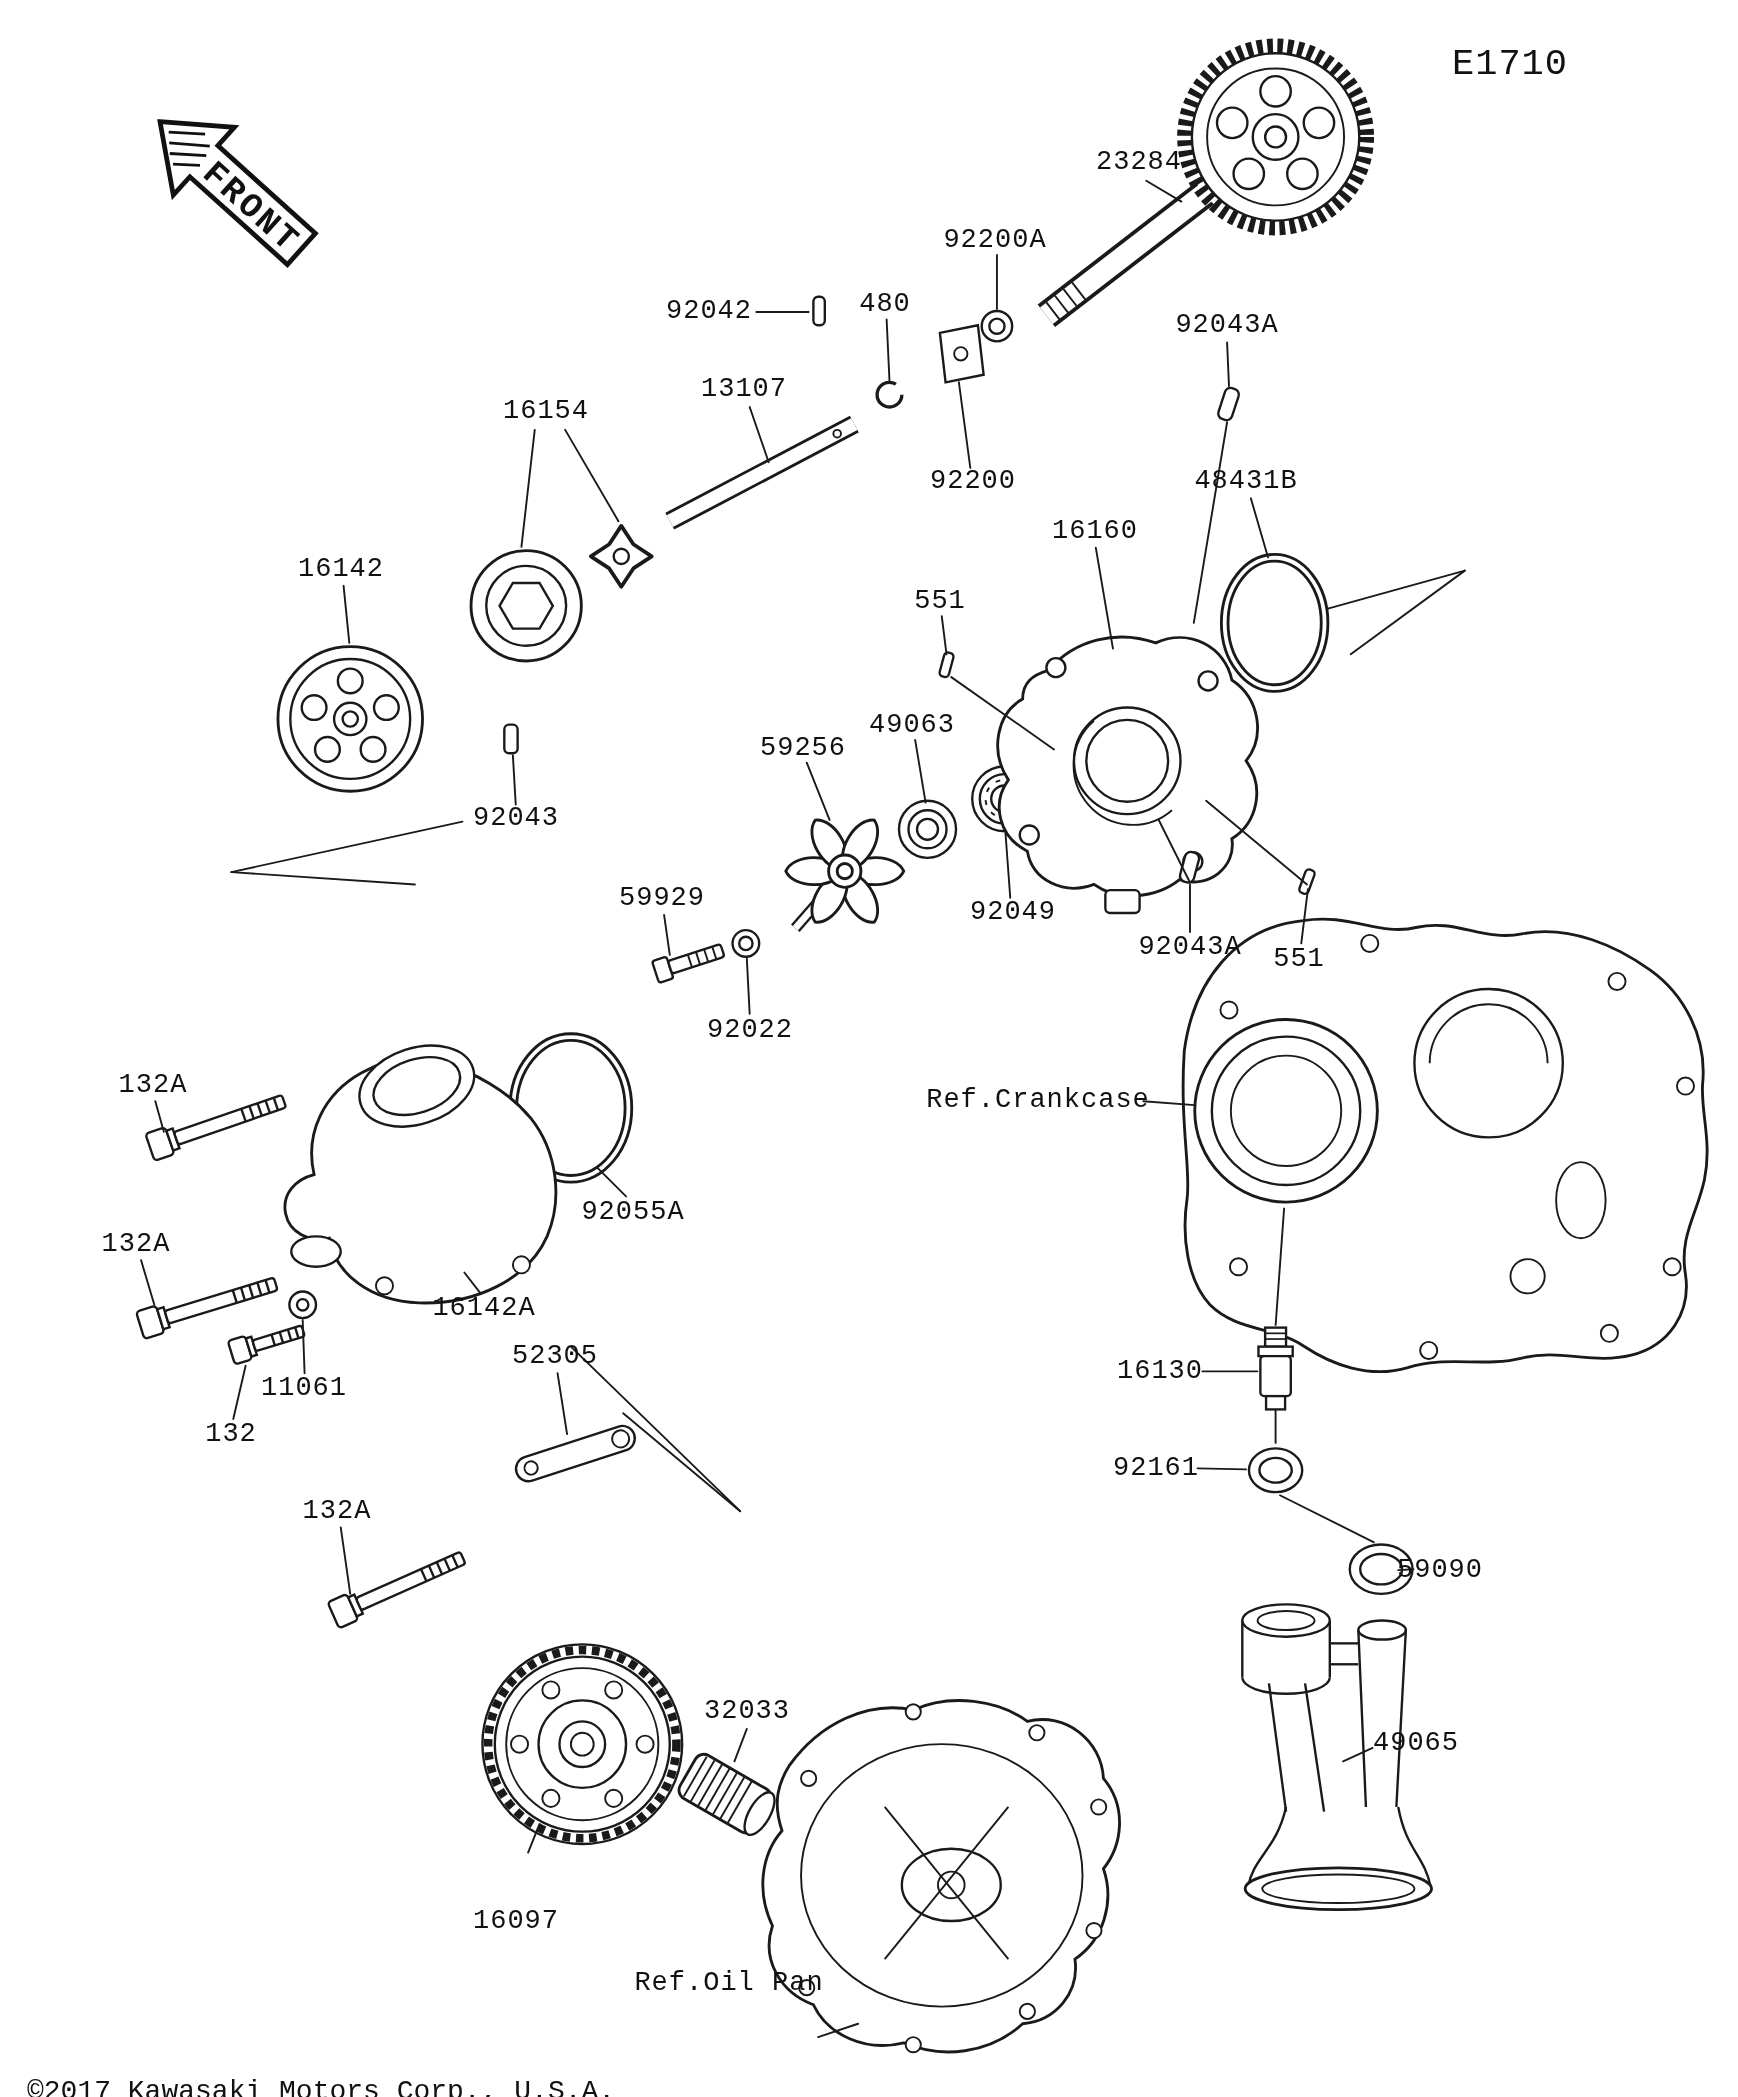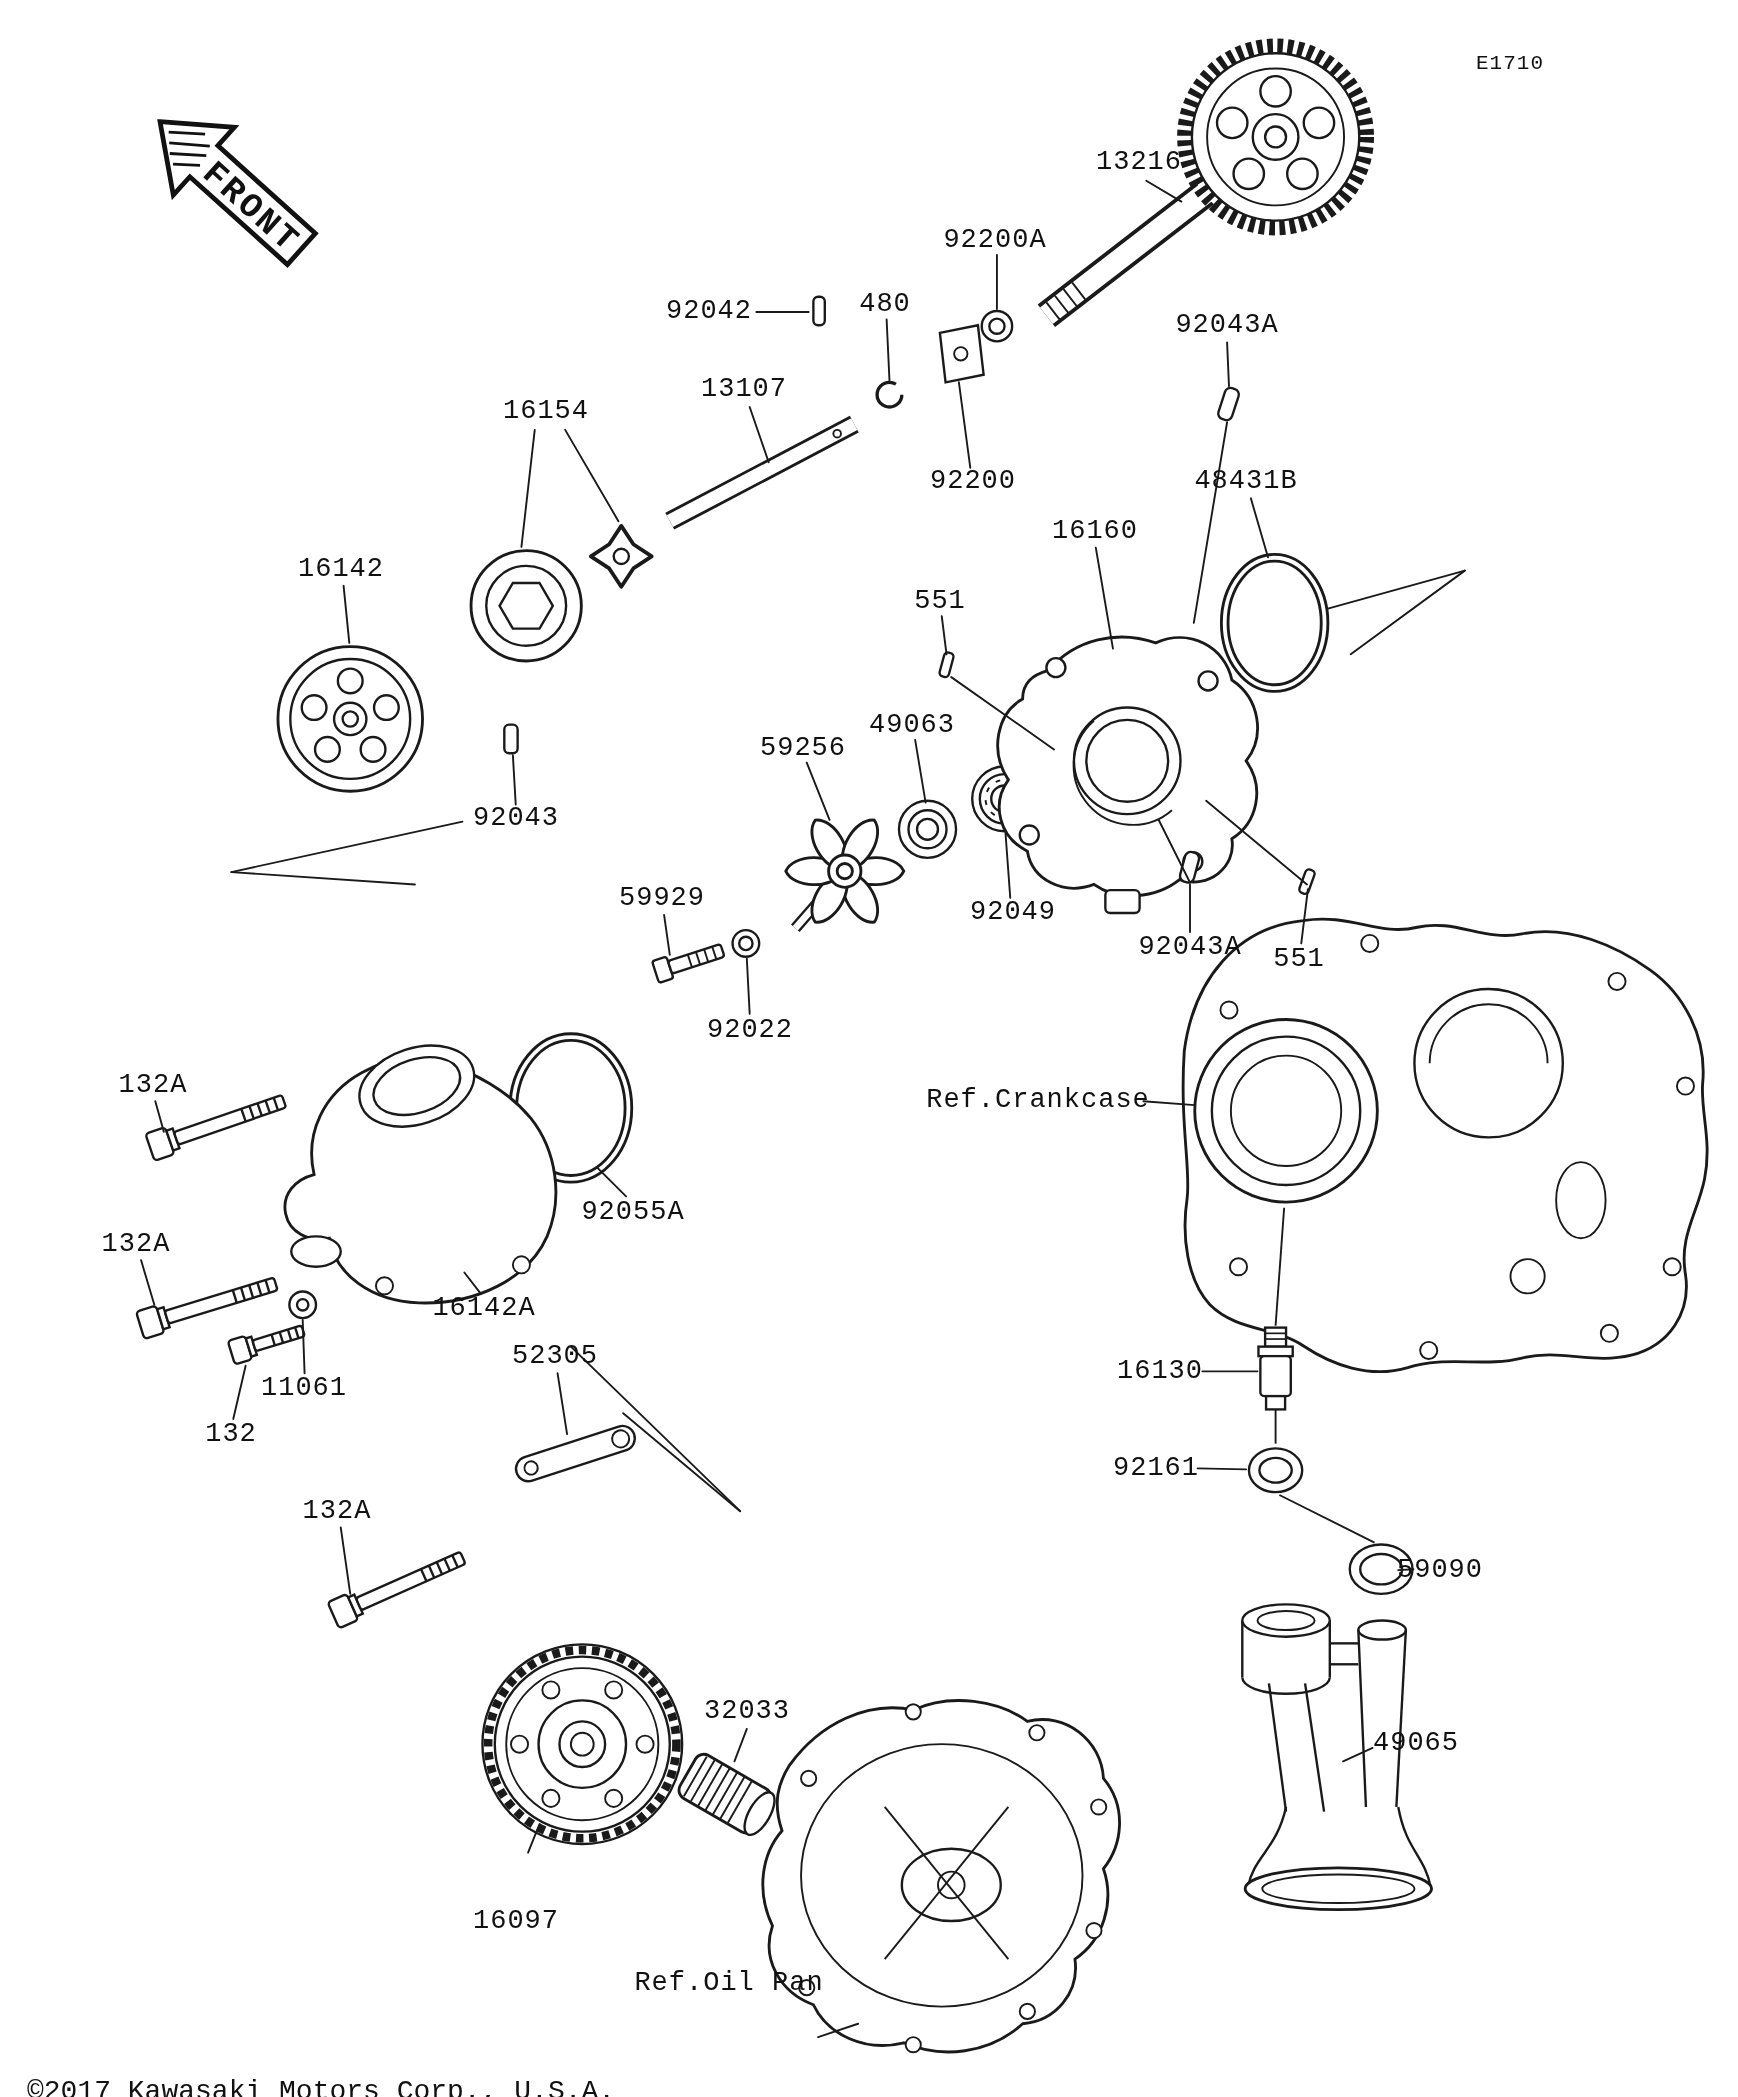--- a/index.html
+++ b/index.html
@@ -2,21 +2,21 @@
 <html style="font-size:15px"><head>
 <meta charset="utf-8">
 <style>
   html,body{margin:0;padding:0;background:#fff;}
   .page{position:relative;width:1739px;height:2097px;background:#ffffff;overflow:hidden;
         font-family:"Liberation Mono","DejaVu Sans Mono",monospace;}
   svg{position:absolute;left:0;top:0;}
   .lbl{position:absolute;transform:translate(-50%,-50%);
        font:27px/1.1 "Liberation Mono","DejaVu Sans Mono",monospace;
        color:#111;white-space:nowrap;letter-spacing:1px;}
-  .code{font-size:21px;}
+  .code{font-size:37px;}
   .copyright{transform:translate(0,-50%);font-size:28px;letter-spacing:0;margin-top:16px;}
 </style>
 </head>
 <body>
 
 <div class="page">
 
 <svg width="1739" height="2097" viewBox="0 0 1828 2205">
   <defs>
     <g id="bolt-long" fill="#fff" stroke="#1a1a1a" stroke-width="2.5">
@@ -411,21 +411,21 @@
     <line x1="243" y1="917" x2="486" y2="864"></line>
     <line x1="243" y1="917" x2="436" y2="930"></line>
     <line x1="1540" y1="600" x2="1396" y2="640"></line>
     <line x1="1540" y1="600" x2="1420" y2="688"></line>
     <line x1="778" y1="1589" x2="600" y2="1416"></line>
     <line x1="778" y1="1589" x2="655" y2="1486"></line>
   </g>
 </svg>
 
 <div class="lbl code" style="left:1510px;top:64px">E1710</div>
-<div class="lbl" style="left:1139px;top:163px">13216</div>
+<div class="lbl" style="left:1139px;top:163px">23284</div>
 <div class="lbl" style="left:995px;top:241px">92200A</div>
 <div class="lbl" style="left:709px;top:312px">92042</div>
 <div class="lbl" style="left:885px;top:305px">480</div>
 <div class="lbl" style="left:744px;top:390px">13107</div>
 <div class="lbl" style="left:546px;top:412px">16154</div>
 <div class="lbl" style="left:1227px;top:326px">92043A</div>
 <div class="lbl" style="left:973px;top:482px">92200</div>
 <div class="lbl" style="left:1246px;top:482px">48431B</div>
 <div class="lbl" style="left:1095px;top:532px">16160</div>
 <div class="lbl" style="left:341px;top:570px">16142</div>

